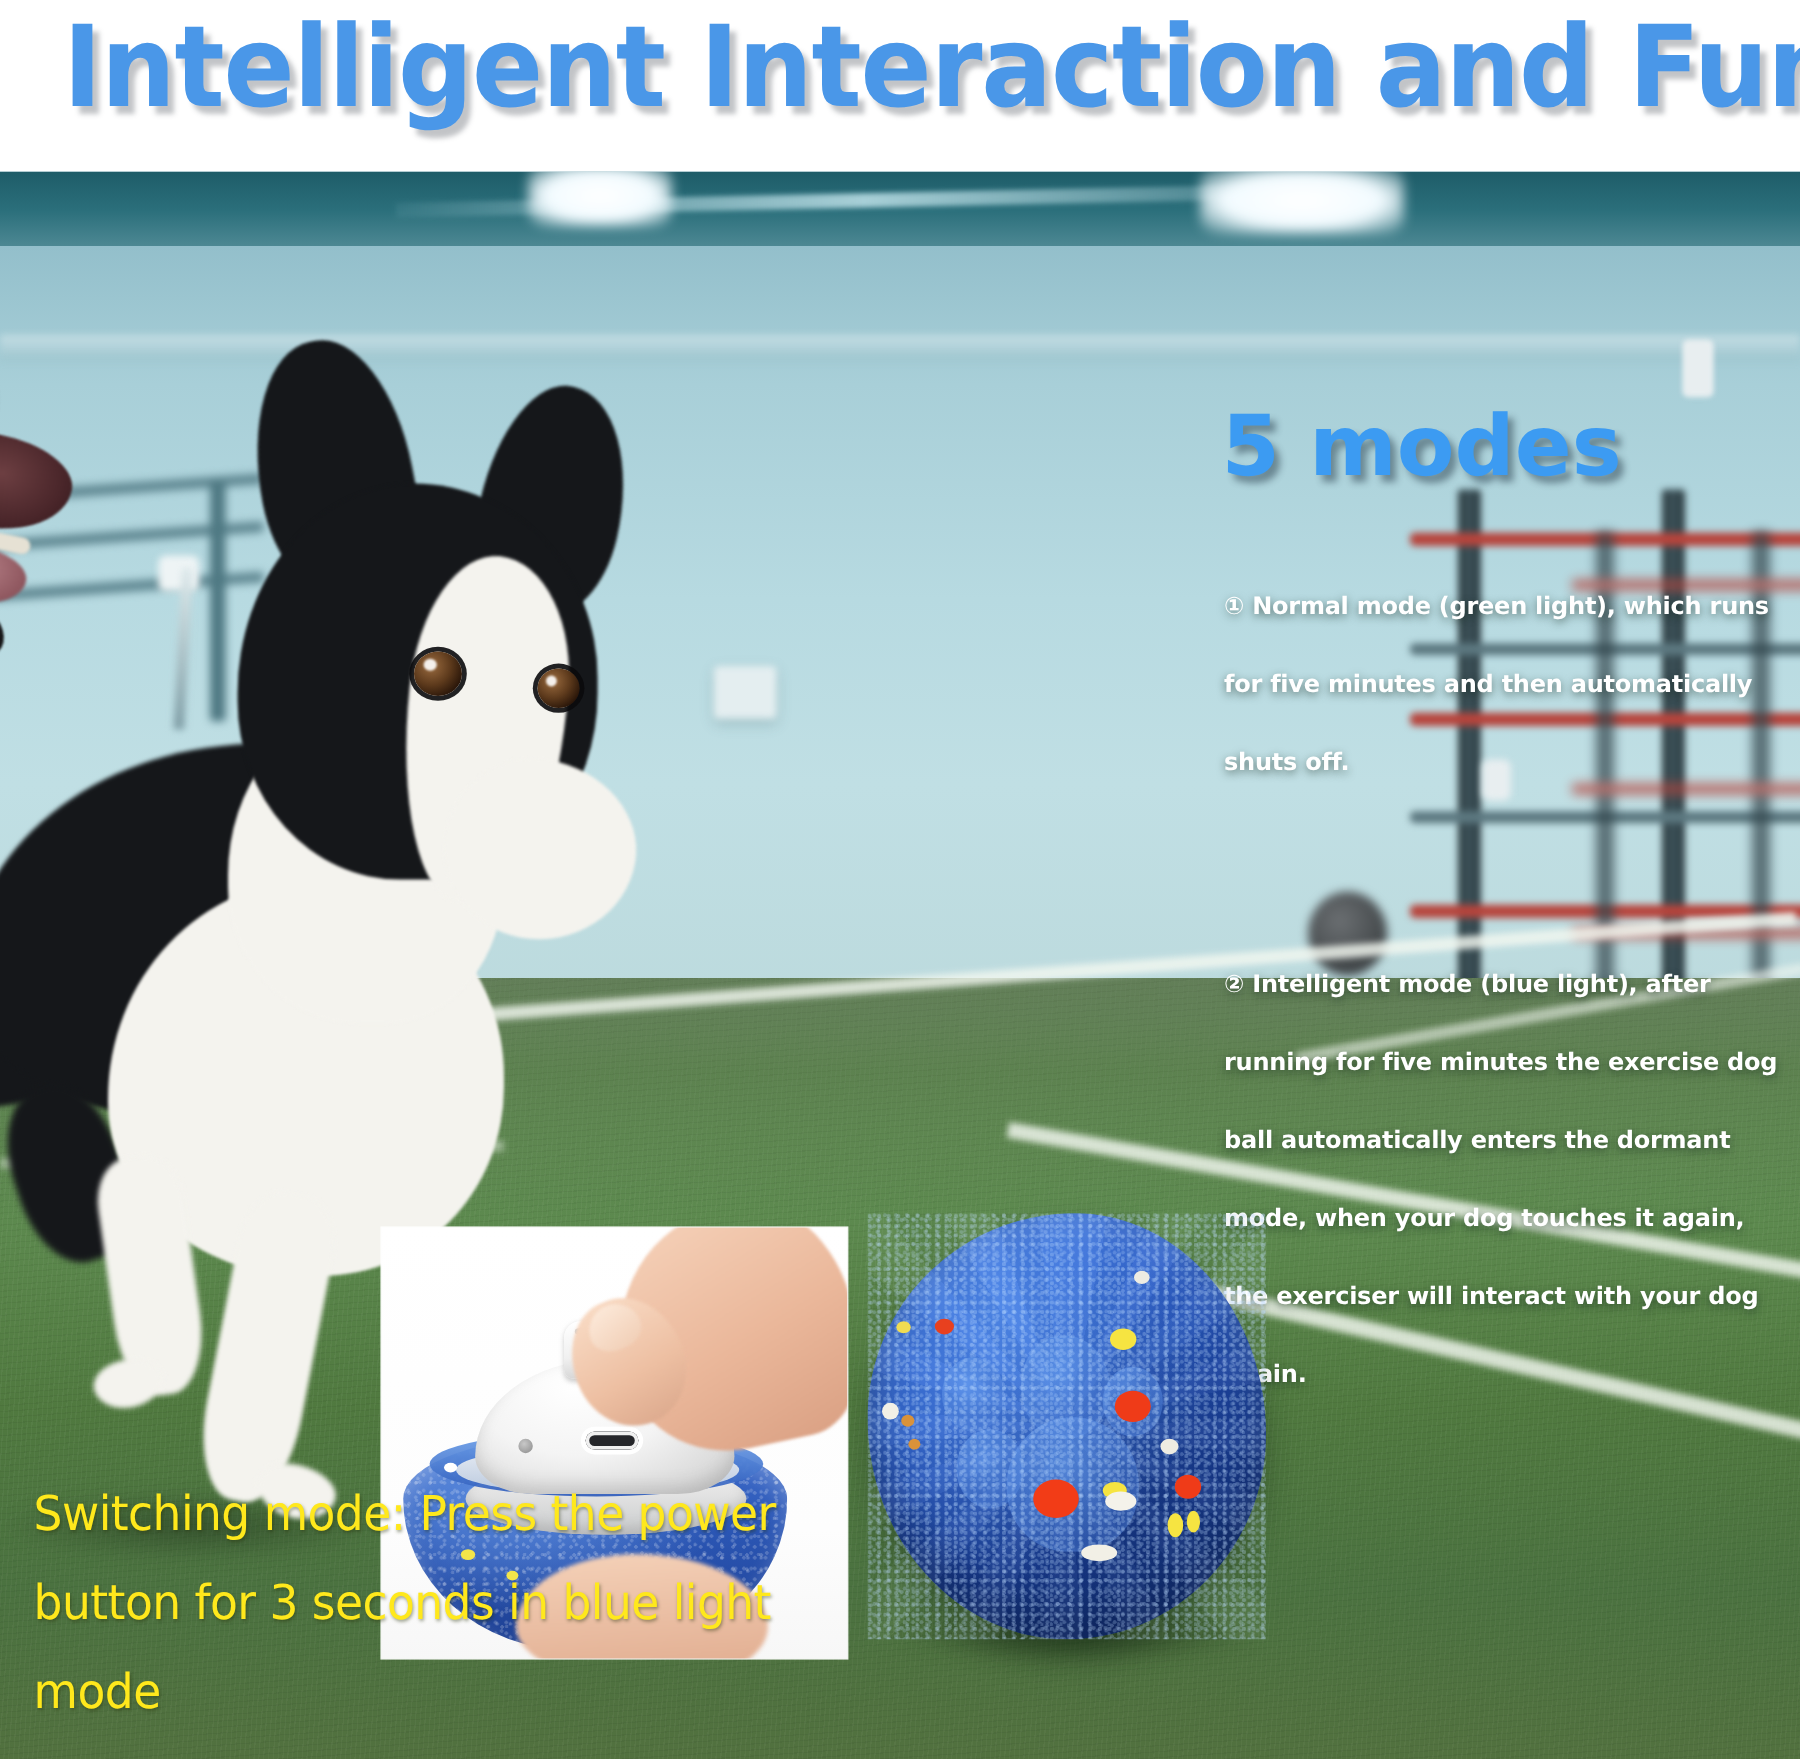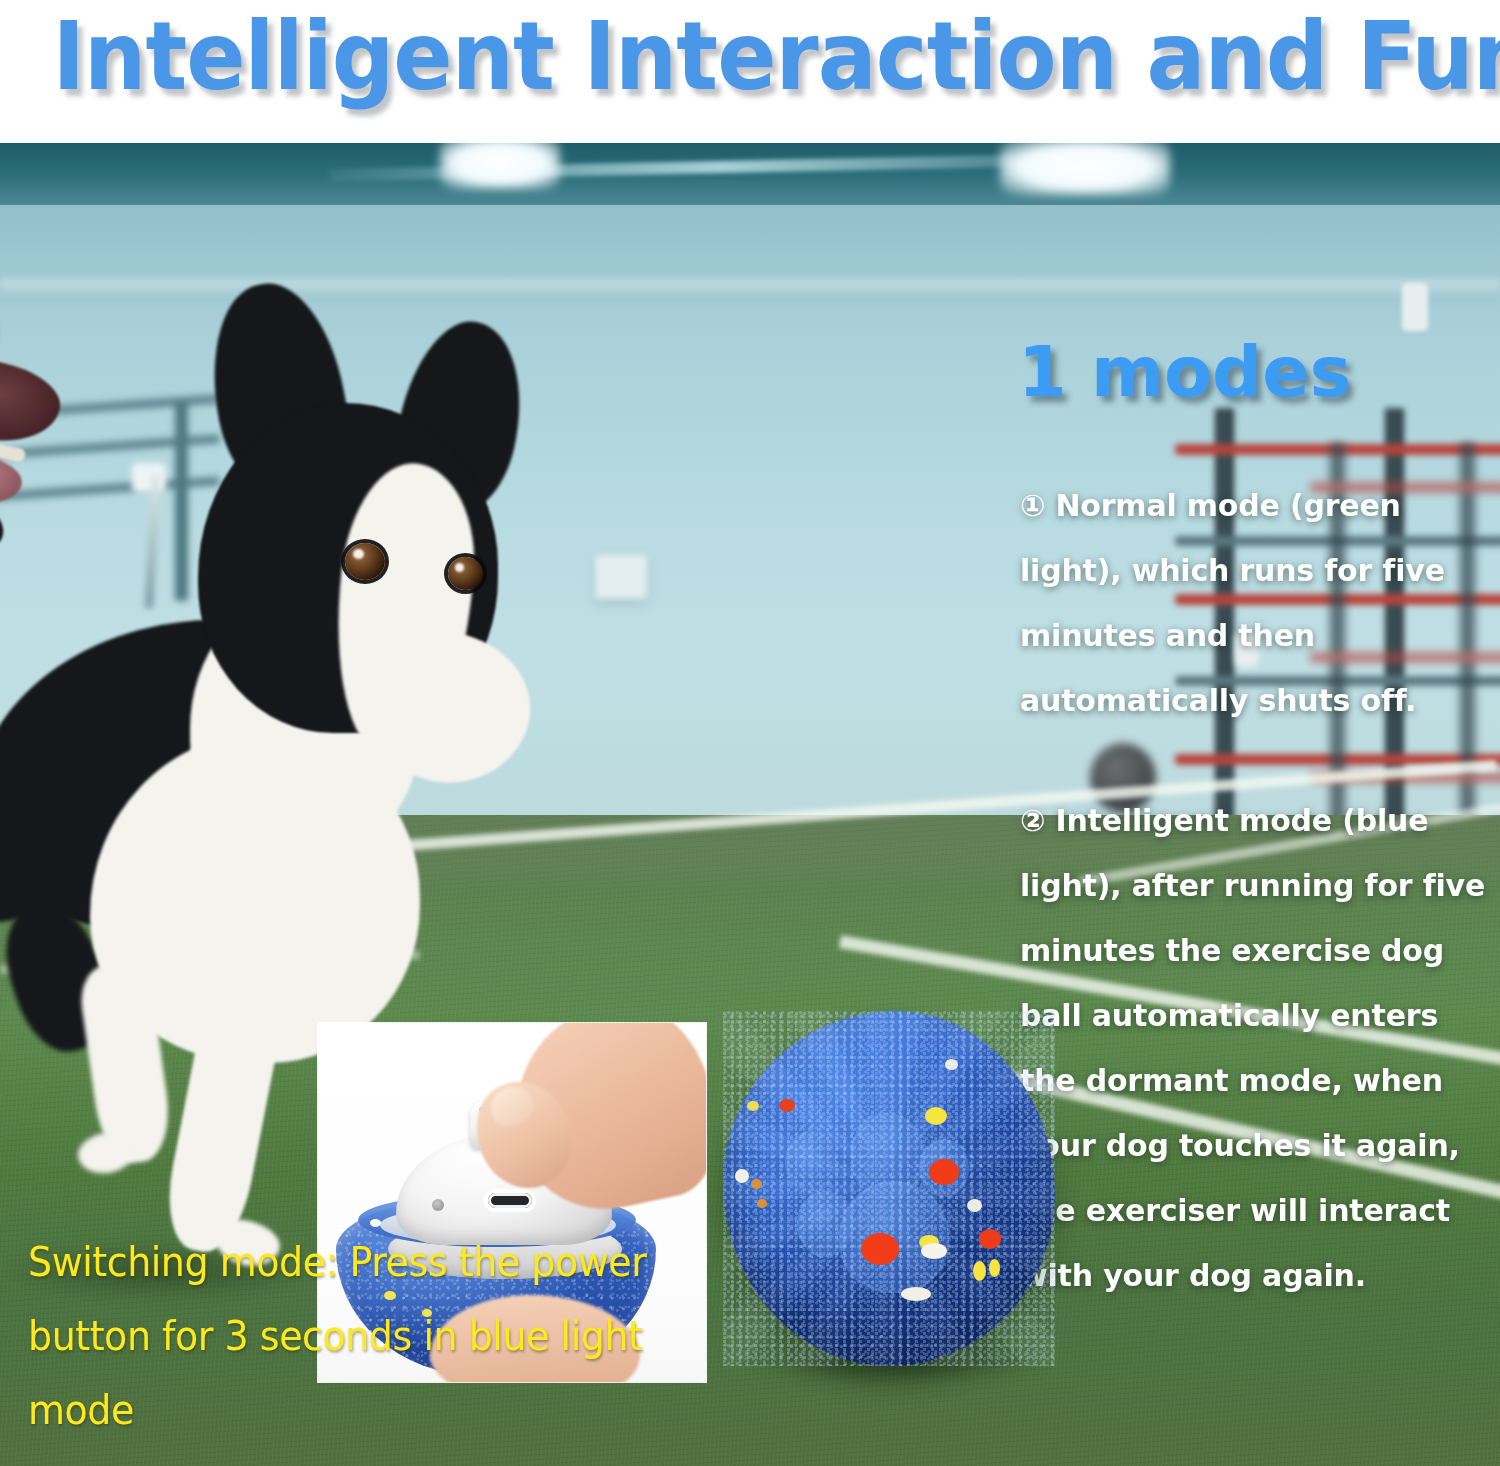--- a/index.html
+++ b/index.html
@@ -434,21 +434,21 @@
     letter-spacing: 0px;
     white-space: nowrap;
   }
 
   .body-copy {
     position: absolute;
     left: 1020px;
     width: 468px;
     font-family: "DejaVu Sans", sans-serif;
     font-weight: bold;
-    font-size: 30px;
+    font-size: 20px;
     line-height: 65px;
     color: #ffffff;
     text-shadow: 0 2px 7px rgba(20,40,30,.55);
     letter-spacing: -0.2px;
   }
   .copy-1 { top: 330px; }
   .copy-2 { top: 645px; }
 
   
   .inset {
@@ -764,21 +764,21 @@
       <div class="d-mouth"></div>
       <div class="d-teeth"></div>
       <div class="d-tongue"></div>
       <div class="d-nose"></div>
       <div class="d-eye d-eye-l"></div>
       <div class="d-eye d-eye-r"></div>
       <div class="d-eye-glint g-l"></div>
       <div class="d-eye-glint g-r"></div>
     </div>
 
-    <div class="modes-heading">1 modes</div>
+    <div class="modes-heading">5 modes</div>
 
     <div class="body-copy copy-1">① Normal mode (green light), which runs for five minutes and then automatically shuts off.</div>
 
     <div class="body-copy copy-2">② Intelligent mode (blue light), after running for five minutes the exercise dog ball automatically enters the dormant mode, when your dog touches it again, the exerciser will interact with your dog again.</div>
 
     <div class="ball-shadow"></div>
     <div class="ball">
       <div class="ball-core"></div>
       <div class="ball-facets"></div>
       <div class="pawprint pw-pad-2"></div>

